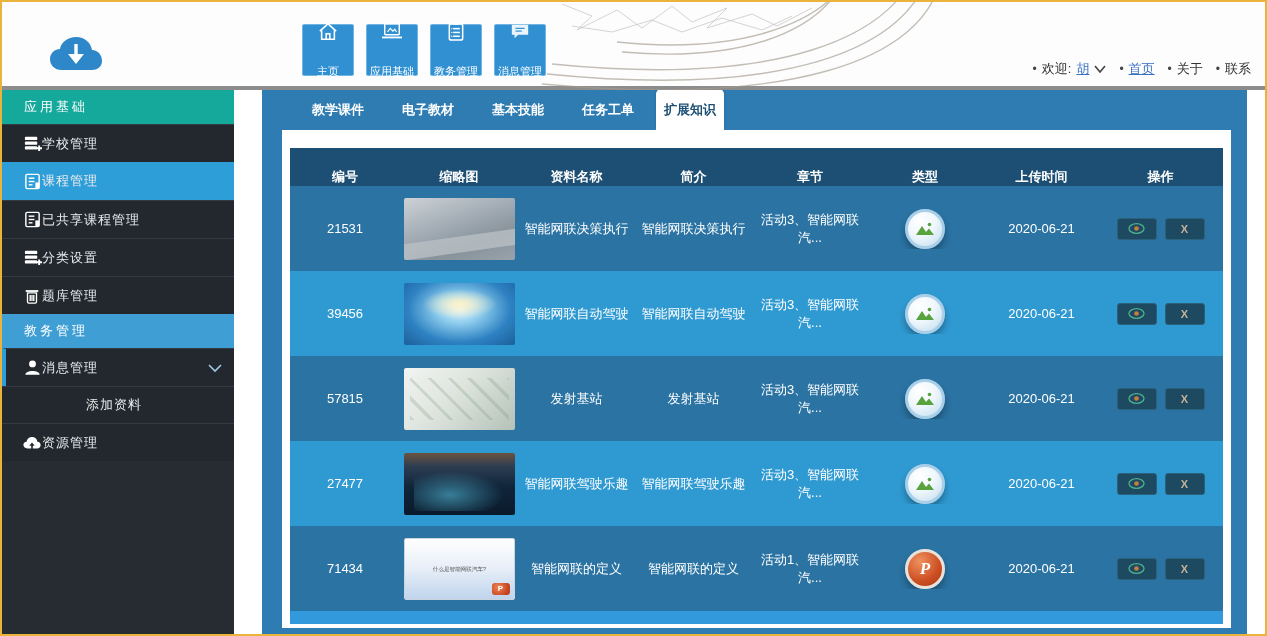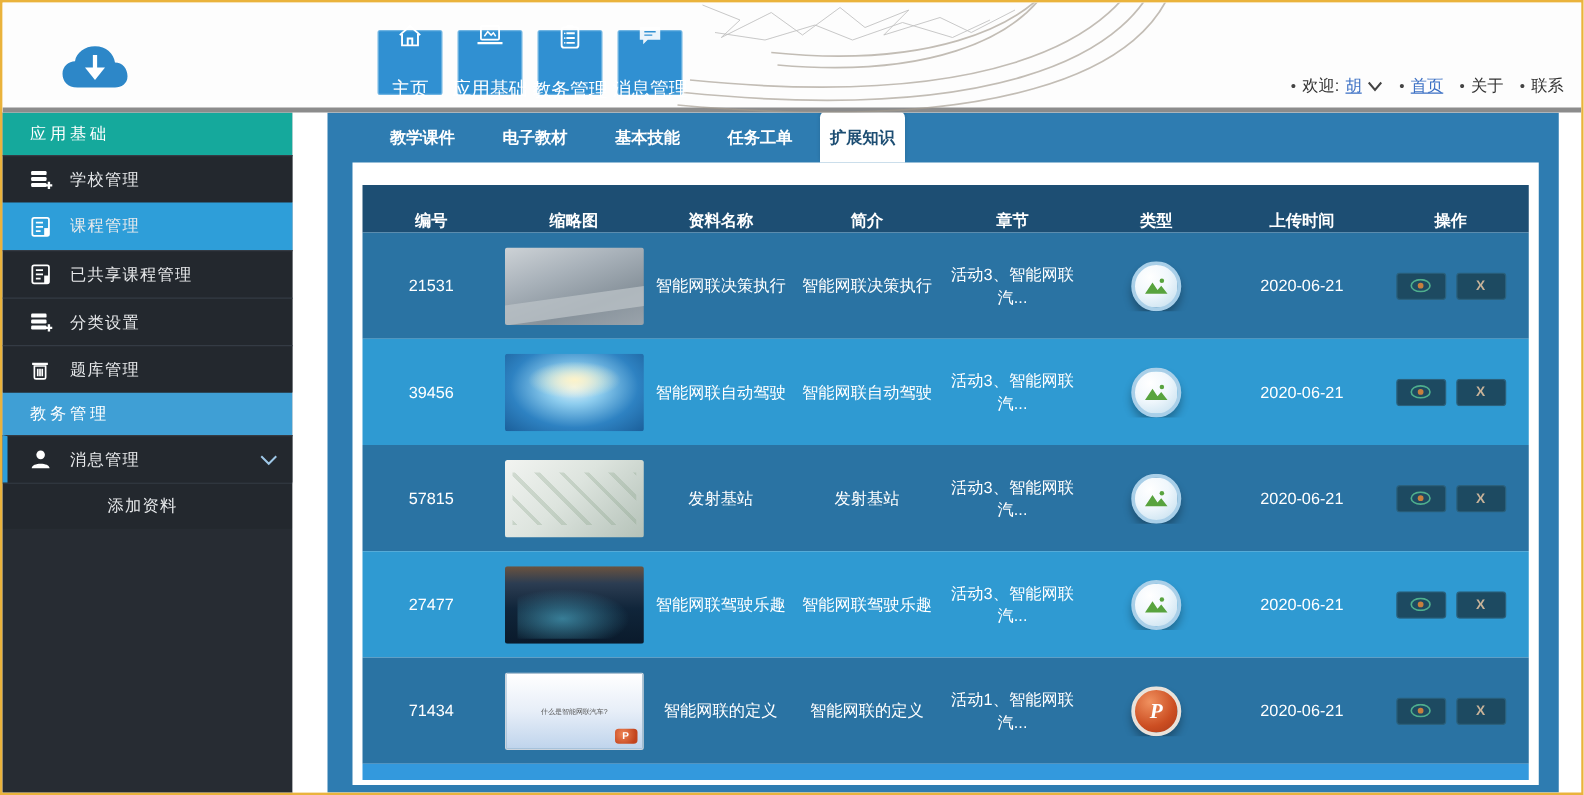--- a/index.html
+++ b/index.html
@@ -19,21 +19,21 @@
     border-bottom:4px solid #8c8c8c; flex:0 0 auto;
   }
   .logo { position:absolute; left:45px; top:32px; }
   .swirls { position:absolute; left:520px; top:0; pointer-events:none; }
   .nav-row { position:absolute; left:300px; top:22px; display:flex; gap:12px; }
   .nav-btn {
     width:52px; height:52px; background:#3090d2; border:1px solid #6fb4e2;
     border-radius:2px; display:flex; flex-direction:column; align-items:center;
     justify-content:center; cursor:pointer; color:#fff;
   }
-  .nav-btn .nav-label { font-size:15px; margin-top:18px; white-space:nowrap; }
+  .nav-btn .nav-label { font-size:11px; margin-top:18px; white-space:nowrap; }
   .welcome {
     position:absolute; right:14px; bottom:8px; font-size:13px; color:#333;
     display:flex; align-items:center; gap:5px; white-space:nowrap;
   }
   .welcome .bullet { color:#444; font-size:12px; margin-left:8px; }
   .welcome a { color:#3a6fc4; text-decoration:underline; cursor:pointer; }
   .welcome .plain { color:#333; }
   .chev { display:inline-block; vertical-align:middle; }
 
   
@@ -42,21 +42,21 @@
   
   .sidebar { width:232px; flex:0 0 auto; display:flex; flex-direction:column; background:#272c33; }
   .side-gap { width:28px; flex:0 0 auto; background:#fff; }
   .sec-header {
     height:34px; display:flex; align-items:center; padding-left:22px;
     color:#fff; font-size:13px; letter-spacing:3px;
   }
   .sec-app { background:#15a99c; }
   .sec-edu { background:#3f9fd5; }
   .side-item {
-    height:38px; display:flex; align-items:center; gap:14px; padding-left:20px;
+    height:38px; display:flex; align-items:center; padding-left:20px;
     background:#23282e; color:#e8eaec; font-size:13px; letter-spacing:1px;
     border-top:1px solid #343b44; cursor:pointer; position:relative;
   }
   .side-item:first-child { border-top:none; }
   .side-item.active { background:#2e9ed9; border-top:none; }
   .side-item.stripe { border-left:4px solid #2e9ed9; padding-left:16px; }
   .side-item .icon { width:20px; height:20px; flex:0 0 auto; display:flex; align-items:center; justify-content:center; }
   .side-sub {
     height:37px; display:flex; align-items:center; padding-left:84px;
     background:#23282e; color:#e8eaec; font-size:13px; letter-spacing:1px;
@@ -307,20 +307,32 @@
         <span>消息管理</span>
         <span class="chev-right">
           <svg width="14" height="9" viewBox="0 0 14 9" fill="none" stroke="#9fc8e8" stroke-width="1.6">
               <polyline points="1,1 7,7 13,1"></polyline>
             </svg>
         </span>
       </div>
 
       <div class="side-sub">添加资料</div>
 
+      <div class="side-item">
+        <span class="icon">
+          <svg width="20" height="18" viewBox="0 0 22 18" fill="#fff">
+            <path d="M6 15 C3 15 1.5 13 1.5 11 C1.5 9 3 7.5 5 7.5 C5.5 4.5 8 2.5 11 2.5 C14.2 2.5 16.5 4.8 17 7.5 C19.2 7.5 20.5 9.3 20.5 11.2 C20.5 13.2 19 15 16.5 15 Z"></path>
+            <g stroke="#23282e" stroke-width="1.8" fill="#23282e">
+              <line x1="11" y1="16" x2="11" y2="10"></line>
+                <path d="M8 12 L11 8.5 L14 12 Z" stroke="none"></path>
+            </g>
+          </svg>
+        </span>
+        <span>资源管理</span>
+      </div>
 
 
       <div class="side-fill"></div>
     </div>
 
     <div class="side-gap"></div>
 
     <div class="main">
       <div class="tabbar">
         <div class="tab">教学课件</div>

